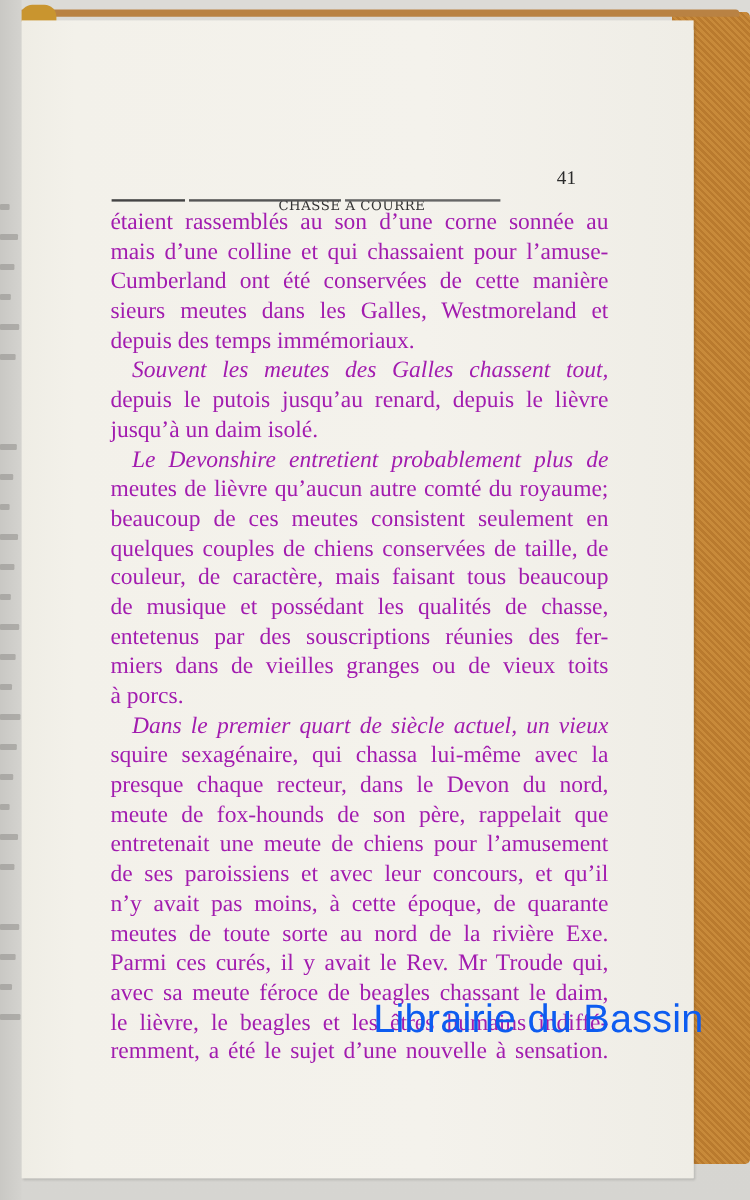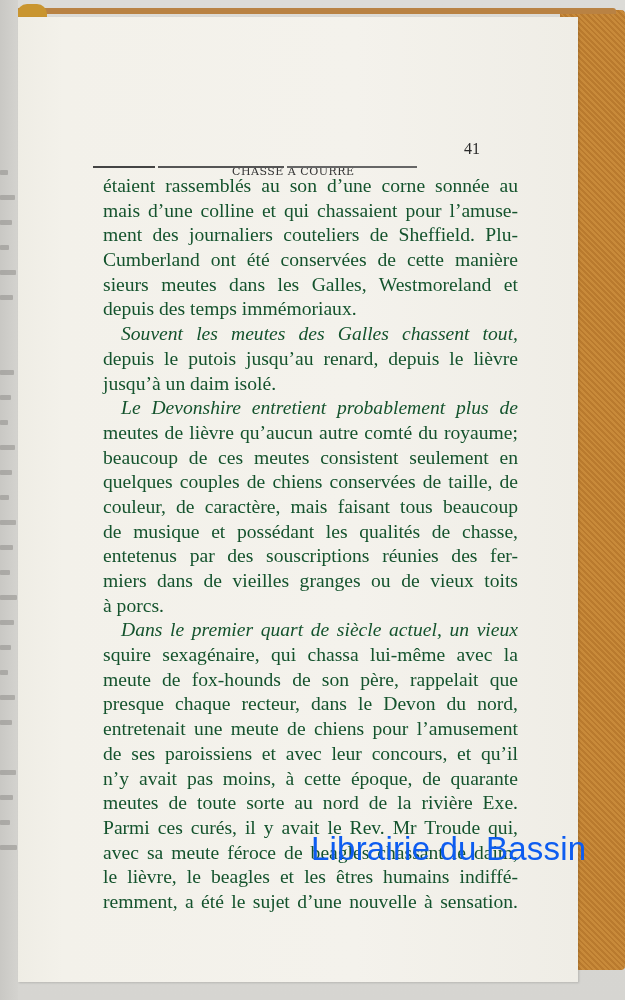--- a/index.html
+++ b/index.html
@@ -96,24 +96,23 @@
       width: 324px; height: 2px;
       background: linear-gradient(90deg, #444 0%, #444 19%, transparent 19%, transparent 20%, #555 20%, #555 59%, transparent 59%, transparent 60%, #666 60%, #666 100%);
     }
     .body-text {
       position: absolute;
       left: 92px; top: 174px;
       width: 415px;
       font-family: "Liberation Serif", serif;
       font-size: 19.6px;
       line-height: 24.7px;
-      color: #14532d;
+      color: #a21caf;
       text-align: justify;
       text-align-last: justify;
-      margin-left: 11px;
     }
     .line {
       display: block;
       white-space: nowrap;
       text-align: justify;
       text-align-last: justify;
       height: 24.7px;
     }
     .line.last {
       text-align-last: left;
@@ -176,40 +175,39 @@
 
 <div class="running-head">
   <span class="running-title">CHASSE A COURRE</span>
 </div>
 <span class="page-number">41</span>
 <div class="head-rule2"></div>
 
 <div class="body-text" id="body-text">
     <span class="line">étaient rassemblés au son d’une corne sonnée au</span>
     <span class="line">mais d’une colline et qui chassaient pour l’amuse-</span>
-    <span class="line">ment des journaliers couteliers de Sheffield. Plu-</span>
     <span class="line">Cumberland ont été conservées de cette manière</span>
     <span class="line">sieurs meutes dans les Galles, Westmoreland et</span>
     <span class="line last">depuis des temps immémoriaux.</span>
     <span class="line indent">Souvent les meutes des Galles chassent tout,</span>
     <span class="line">depuis le putois jusqu’au renard, depuis le lièvre</span>
     <span class="line last">jusqu’à un daim isolé.</span>
     <span class="line indent">Le Devonshire entretient probablement plus de</span>
     <span class="line">meutes de lièvre qu’aucun autre comté du royaume;</span>
     <span class="line">beaucoup de ces meutes consistent seulement en</span>
     <span class="line">quelques couples de chiens conservées de taille, de</span>
     <span class="line">couleur, de caractère, mais faisant tous beaucoup</span>
     <span class="line">de musique et possédant les qualités de chasse,</span>
     <span class="line">entetenus par des souscriptions réunies des fer-</span>
     <span class="line">miers dans de vieilles granges ou de vieux toits</span>
     <span class="line last">à porcs.</span>
     <span class="line indent">Dans le premier quart de siècle actuel, un vieux</span>
     <span class="line">squire sexagénaire, qui chassa lui-même avec la</span>
+    <span class="line">presque chaque recteur, dans le Devon du nord,</span>
     <span class="line">meute de fox-hounds de son père, rappelait que</span>
-    <span class="line">presque chaque recteur, dans le Devon du nord,</span>
     <span class="line">entretenait une meute de chiens pour l’amusement</span>
     <span class="line">de ses paroissiens et avec leur concours, et qu’il</span>
     <span class="line">n’y avait pas moins, à cette époque, de quarante</span>
     <span class="line">meutes de toute sorte au nord de la rivière Exe.</span>
     <span class="line">Parmi ces curés, il y avait le Rev. Mr Troude qui,</span>
     <span class="line">avec sa meute féroce de beagles chassant le daim,</span>
     <span class="line">le lièvre, le beagles et les êtres humains indiffé-</span>
     <span class="line">remment, a été le sujet d’une nouvelle à sensation.</span>
   </div>
 

